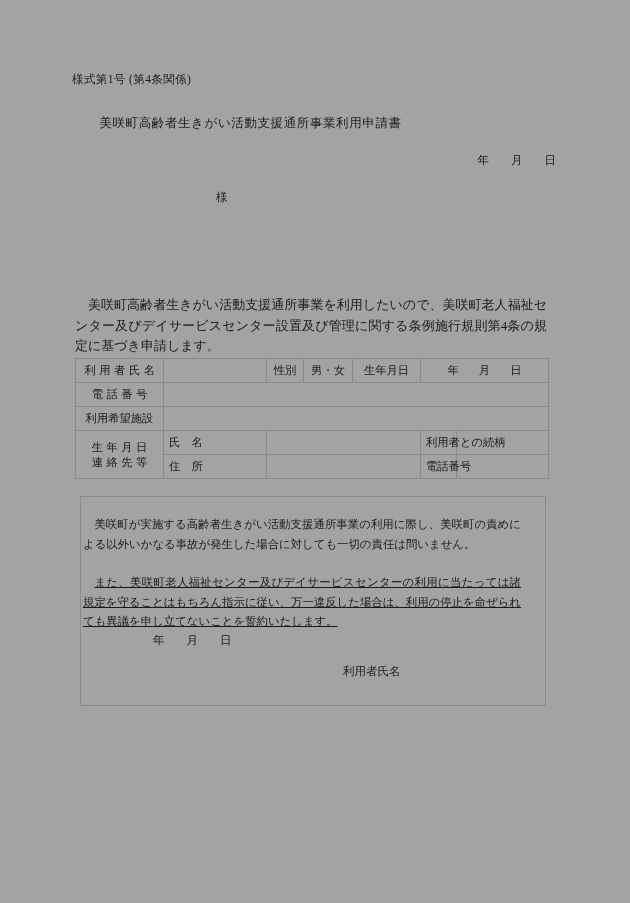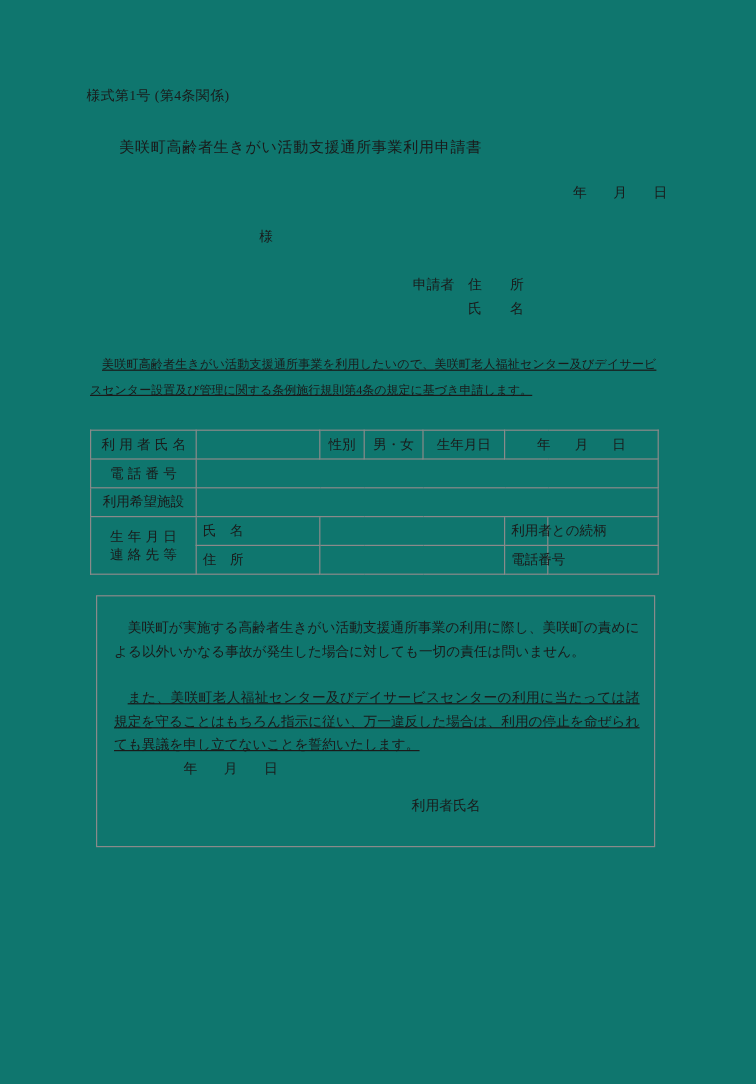--- a/index.html
+++ b/index.html
@@ -8,21 +8,21 @@
     background: #ffffff;
   }
   body {
     font-family: "Liberation Serif", "DejaVu Serif", serif;
     color: #1a1a1a;
   }
   #page {
     position: relative;
     width: 630px;
     height: 903px;
-    background: #0f766e;
+    background: #a3a3a3;
     overflow: hidden;
   }
 
   .abs { position: absolute; }
 
   .form-no {
     left: 72px;
     top: 72px;
     font-size: 11.5px;
     letter-spacing: 0.4px;
@@ -64,26 +64,25 @@
     white-space: nowrap;
   }
   .applicant .lbl { display: inline-block; width: 46px; }
   .applicant .val { display: inline-block; letter-spacing: 6px; }
   .applicant .indent { display: inline-block; width: 46px; }
 
   .body-text {
     left: 75px;
     top: 295px;
     width: 472px;
-    font-size: 10px;
+    font-size: 13px;
     line-height: 20.5px;
     text-align: justify;
     text-justify: inter-ideograph;
     text-indent: 1em;
-    text-decoration: underline;
   }
 
   
   table.form-table {
     position: absolute;
     left: 75px;
     top: 358px;
     width: 473px;
     border-collapse: collapse;
     font-size: 11.3px;
@@ -112,21 +111,21 @@
   .pledge-box {
     left: 80px;
     top: 496px;
     width: 466px;
     height: 210px;
     border: 1px solid #8a8a8a;
     box-sizing: border-box;
   }
   .pledge-p {
     position: absolute;
-    left: 14px;
+    left: 2px;
     width: 438px;
     font-size: 11.4px;
     line-height: 19.5px;
     text-align: justify;
     text-justify: inter-ideograph;
     text-indent: 1em;
   }
   .pledge-p1 { top: 18px; }
   .pledge-p2 { top: 76px; text-decoration: underline; }
   .pledge-date {
@@ -153,24 +152,20 @@
   <div class="abs form-no">様式第1号 (第4条関係)</div>
 
   <div class="abs doc-title">美咲町高齢者生きがい活動支援通所事業利用申請書</div>
 
   <div class="abs date-line">
     <span>年</span><span class="sp"></span><span>月</span><span class="sp"></span><span>日</span>
   </div>
 
   <div class="abs addressee">様</div>
 
-  <div class="abs applicant">
-    <div><span class="lbl">申請者</span><span class="val">住　所</span></div>
-    <div><span class="indent"></span><span class="val">氏　名</span></div>
-  </div>
 
   <div class="abs body-text">美咲町高齢者生きがい活動支援通所事業を利用したいので、美咲町老人福祉センター及びデイサービスセンター設置及び管理に関する条例施行規則第4条の規定に基づき申請します。</div>
 
   <table class="form-table">
     <colgroup>
       <col style="width:88px">
       <col style="width:103px">
       <col style="width:37px">
       <col style="width:49px">
       <col style="width:68px">

